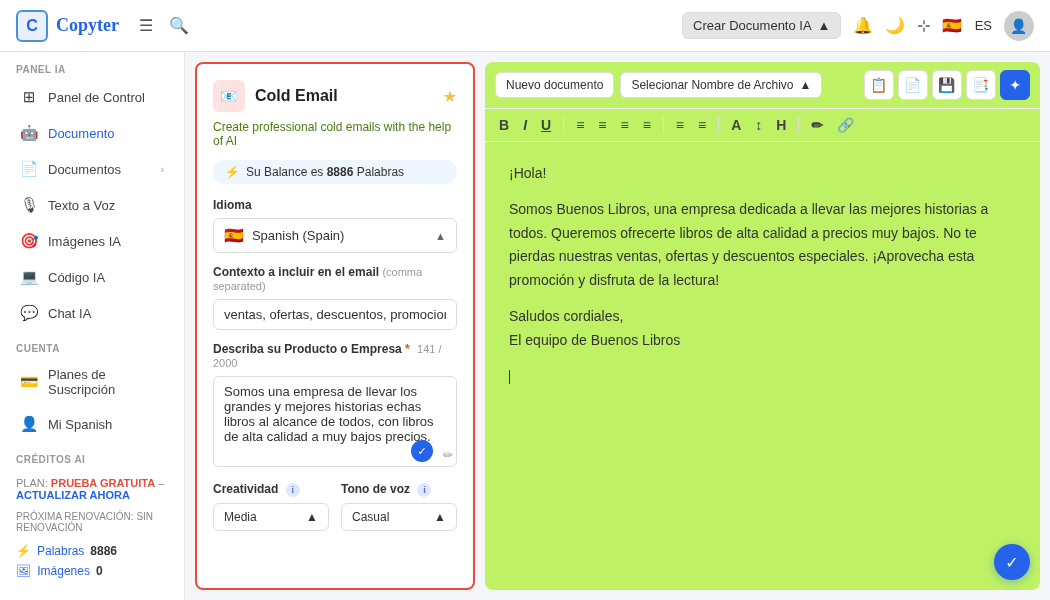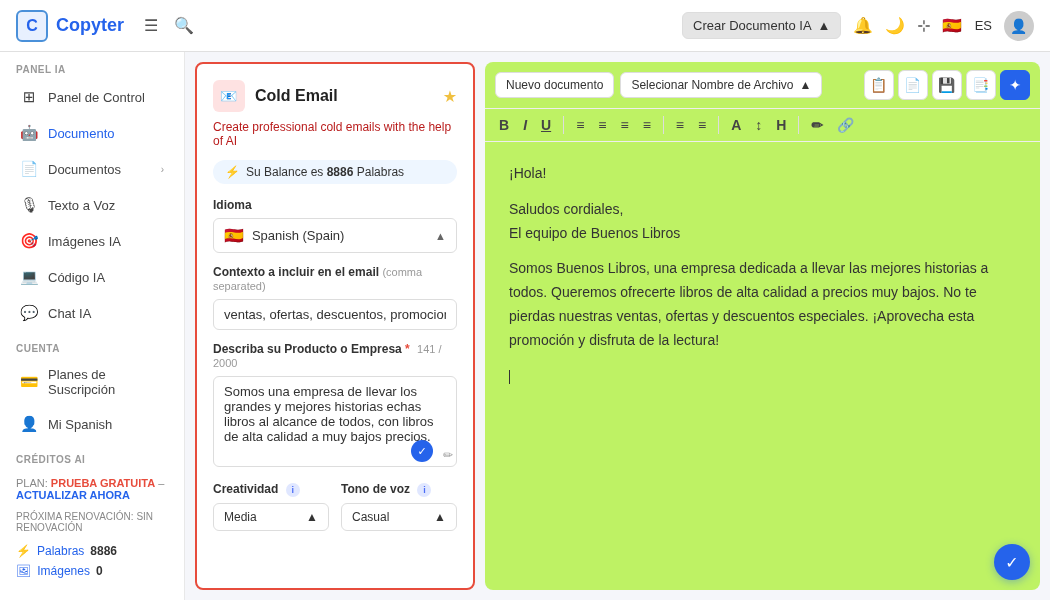--- a/index.html
+++ b/index.html
@@ -8,21 +8,21 @@
     
     .app-container { display: flex; flex-direction: column; height: 600px; }
     .top-bar { display: flex; align-items: center; background: #fff; border-bottom: 1px solid #e0e0e0; padding: 0 16px; height: 52px; flex-shrink: 0; }
     .main-area { display: flex; flex: 1; overflow: hidden; }
     .sidebar { width: 185px; background: #fff; border-right: 1px solid #e8e8e8; display: flex; flex-direction: column; overflow-y: auto; flex-shrink: 0; }
     .content-area { display: flex; flex: 1; overflow: hidden; background: #f5f6fa; padding: 10px; gap: 10px; }
 
     
     .logo-area { display: flex; align-items: center; gap: 8px; margin-right: 20px; }
     .logo-box { width: 32px; height: 32px; background: #e8f0fe; border: 2px solid #4a90d9; border-radius: 6px; display: flex; align-items: center; justify-content: center; font-weight: bold; color: #2563eb; font-size: 16px; }
-    .logo-text { font-size: 18px; font-weight: 700; color: #2563eb; }
+    .logo-text { font-size: 18px; font-weight: 700; color: #2563eb; font-family: Liberation Serif, serif; }
     .top-bar-icons { display: flex; align-items: center; gap: 16px; color: #555; }
     .top-bar-spacer { flex: 1; }
     .top-bar-right { display: flex; align-items: center; gap: 12px; margin-left: auto; }
     .crear-doc-btn { display: flex; align-items: center; gap: 6px; font-size: 13px; color: #333; cursor: pointer; border: 1px solid #ddd; border-radius: 6px; padding: 5px 10px; background: #e5e5e5; }
     .top-icon { font-size: 16px; color: #555; cursor: pointer; }
     .flag-es { font-size: 16px; }
     .avatar { width: 30px; height: 30px; background: #ccc; border-radius: 50%; display: flex; align-items: center; justify-content: center; color: #fff; font-size: 14px; }
 
     
     .sidebar-section-label { font-size: 10px; font-weight: 700; color: #999; padding: 12px 16px 4px; letter-spacing: 0.5px; text-transform: uppercase; }
@@ -37,21 +37,21 @@
     .credits-row { display: flex; align-items: center; gap: 6px; padding: 3px 16px; font-size: 12px; }
     .credits-label { color: #2563eb; font-size: 12px; font-weight: 500; }
     .credits-value { font-weight: 700; color: #333; }
 
     
     .left-panel { width: 280px; background: #fff; border-radius: 8px; border: 2px solid #e74c3c; overflow-y: auto; flex-shrink: 0; padding: 16px; }
     .panel-header { display: flex; align-items: center; gap: 10px; margin-bottom: 8px; }
     .panel-icon { width: 32px; height: 32px; background: #fee2e2; border-radius: 6px; display: flex; align-items: center; justify-content: center; font-size: 14px; }
     .panel-title { font-size: 16px; font-weight: 700; color: #222; }
     .star-icon { margin-left: auto; font-size: 16px; color: #f0c040; cursor: pointer; }
-    .panel-desc { font-size: 12px; color: #b91c1c; margin-bottom: 12px; }
+    .panel-desc { font-size: 12px; color: #4d7c0f; margin-bottom: 12px; }
     .balance-badge { background: #eef6ff; border-radius: 20px; padding: 5px 12px; font-size: 12px; color: #333; display: flex; align-items: center; gap: 6px; margin-bottom: 14px; }
     .bolt-icon { color: #f5a623; }
     .form-label { font-size: 12px; font-weight: 600; color: #333; margin-bottom: 6px; }
     .form-group { margin-bottom: 12px; }
     .required { color: #e74c3c; }
     .char-count { font-size: 11px; color: #999; font-weight: 400; margin-left: 4px; }
     .select-field { display: flex; align-items: center; border: 1px solid #ddd; border-radius: 6px; padding: 7px 10px; background: #fff; cursor: pointer; gap: 8px; font-size: 13px; }
     .select-field .chevron { margin-left: auto; font-size: 11px; color: #666; }
     .flag { font-size: 16px; }
     input[type="text"], textarea { width: 100%; border: 1px solid #ddd; border-radius: 6px; padding: 7px 10px; font-size: 13px; color: #333; outline: none; font-family: inherit; resize: none; }
@@ -283,25 +283,25 @@
           <button class="toolbar-btn">A</button>
           <button class="toolbar-btn">↕</button>
           <button class="toolbar-btn">H</button>
           <div class="toolbar-separator"></div>
           <button class="toolbar-btn">✏</button>
           <button class="toolbar-btn">🔗</button>
         </div>
 
         <div class="editor-content" contenteditable="true" style="">
           <p>¡Hola!</p>
+          <p>Somos Buenos Libros, una empresa dedicada a llevar las mejores historias a todos. Queremos ofrecerte libros de alta calidad a precios muy bajos. No te pierdas nuestras ventas, ofertas y descuentos especiales. ¡Aprovecha esta promoción y disfruta de la lectura!</p>
           <p>
             <span>Saludos cordiales,</span><br>
             <span>El equipo de Buenos Libros</span>
           </p>
-          <p>Somos Buenos Libros, una empresa dedicada a llevar las mejores historias a todos. Queremos ofrecerte libros de alta calidad a precios muy bajos. No te pierdas nuestras ventas, ofertas y descuentos especiales. ¡Aprovecha esta promoción y disfruta de la lectura!</p>
           <p><span class="cursor-line"></span></p>
         </div>
       </div>
     </div>
   </div>
 </div>
 
 <div class="bottom-right-check">✓</div>
 
 </body></html>

